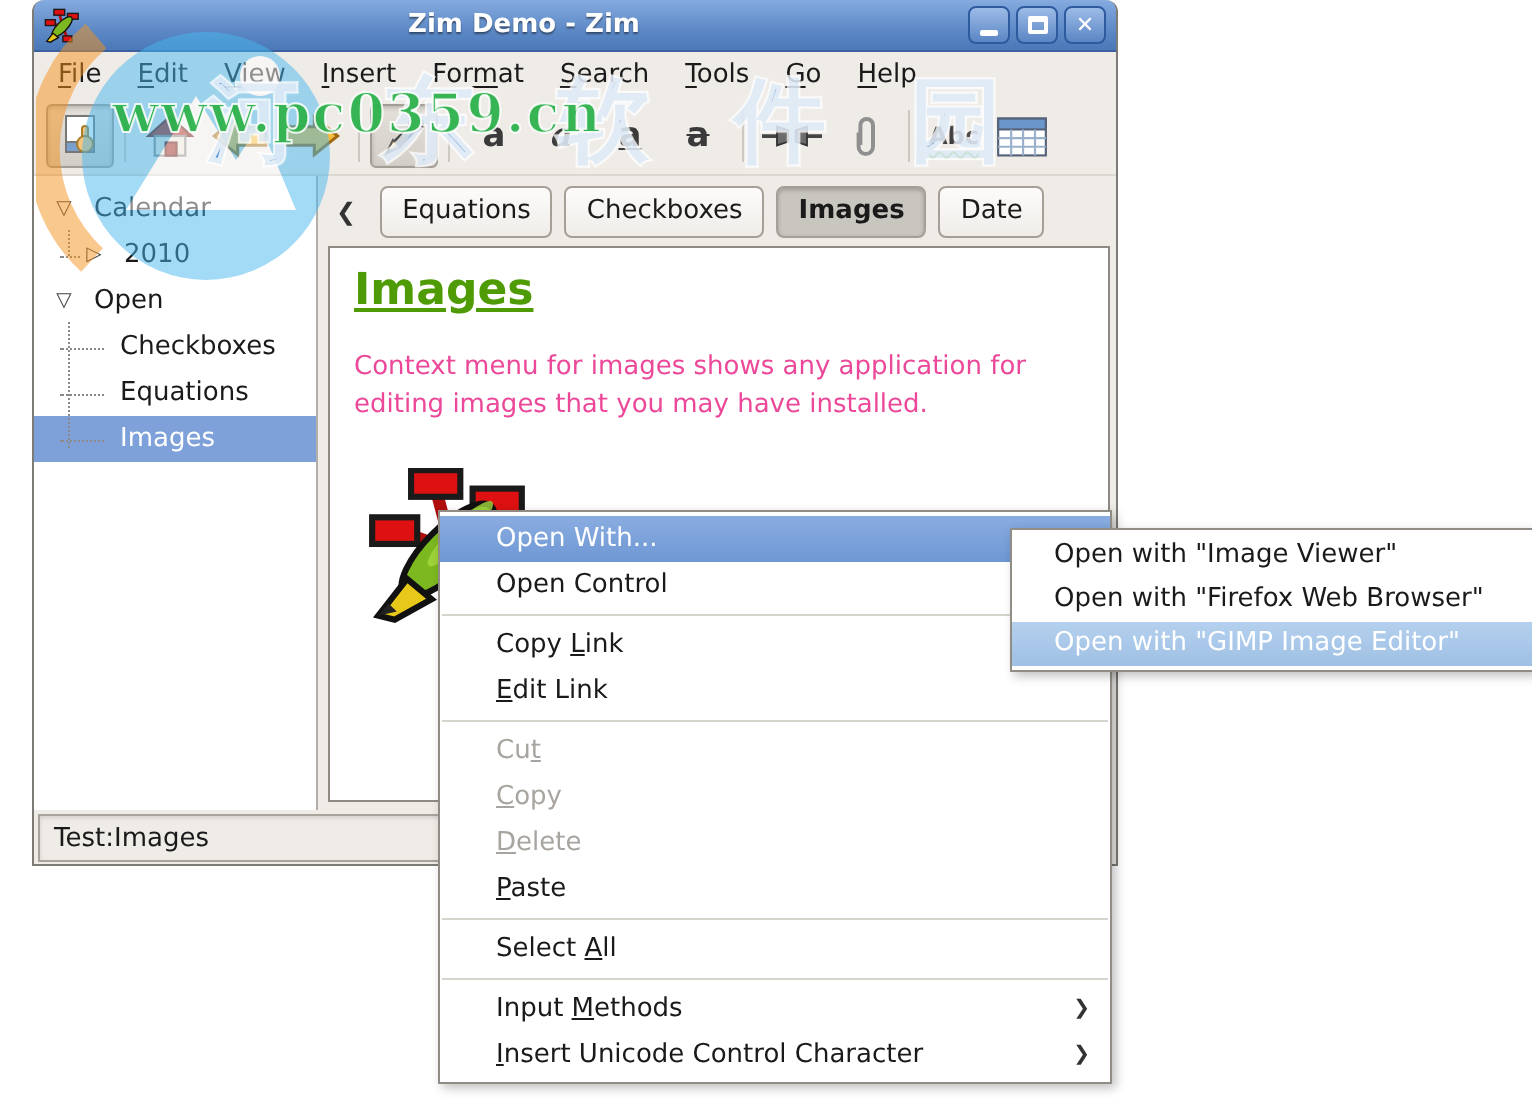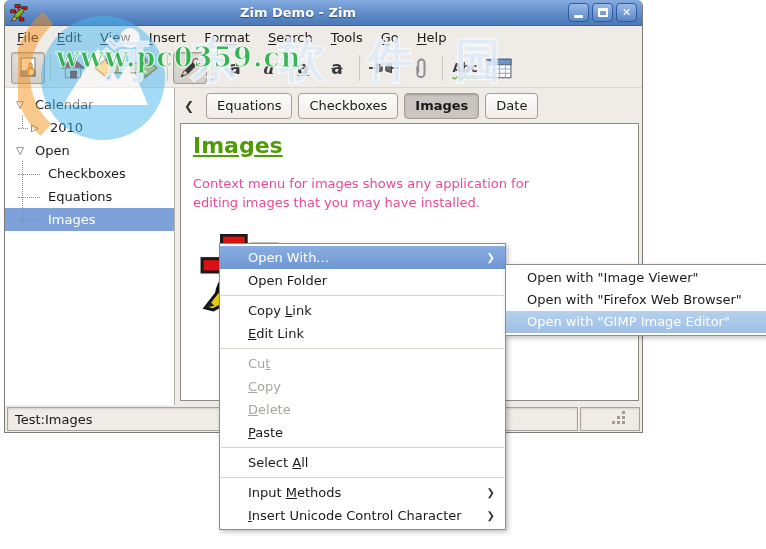--- a/index.html
+++ b/index.html
@@ -1,21 +1,21 @@
 <!DOCTYPE html>
 <html><head>
 <meta charset="utf-8">
 <style>
   * { margin:0; padding:0; box-sizing:border-box; }
   html,body { width:766px; height:549px; background:#fff; overflow:hidden;
               font-family:"DejaVu Sans","Liberation Sans",sans-serif; }
   .page { position:relative; width:766px; height:549px; }
 
   
-  .window { position:absolute; left:4px; top:0; width:639px; height:433px;
+  .window { position:absolute; left:16px; top:0; width:543px; height:433px;
             background:#efebe7; border:1px solid #7e7a75; border-top:none;
             border-radius:6px 6px 0 0; z-index:10; }
   .titlebar { position:relative; height:26px; border-radius:5px 5px 0 0;
               background:linear-gradient(#85abdf,#5d89c6 60%,#4a78b8);
               border-bottom:1px solid #3c619c;
               display:flex; align-items:center; padding:0 5px; }
   .title { flex:1; text-align:center; color:#fff; font-weight:bold; font-size:13px;
            text-shadow:0 1px 1px rgba(0,0,0,.45); }
   .app-icon { width:18px; height:18px; display:inline-block; }
   .winbtns { display:flex; gap:3px; }
@@ -78,21 +78,21 @@
   
   .statusbar { height:28px; display:flex; gap:2px; padding:2px 2px 2px 2px; }
   .statusbox { flex:1; border:1px solid #a8a49c; box-shadow:inset 0 1px 2px rgba(0,0,0,.12);
                display:flex; align-items:center; padding-left:7px; font-size:13px; color:#1a1a1a; }
   .gripbox { width:60px; border:1px solid #a8a49c; position:relative;
              box-shadow:inset 0 1px 2px rgba(0,0,0,.12); }
   .grip { position:absolute; right:14px; bottom:6px; width:3px; height:3px; background:#a09c94;
           box-shadow:0 -10px #a09c94, -5px -5px #a09c94, 0 -5px #a09c94, -10px 0 #a09c94, -5px 0 #a09c94; }
 
   
-  .ctxmenu { position:absolute; left:219px; top:243px; width:287px; z-index:30;
+  .ctxmenu { position:absolute; left:219px; top:255px; width:337px; z-index:30;
              background:#fff; border:1px solid #918d86; padding:2px 0;
              box-shadow:2px 2px 5px rgba(0,0,0,.25); font-size:13px; }
   .mi { height:23px; line-height:23px; padding:0 10px 0 28px; color:#1a1a1a;
         display:flex; align-items:center; }
   .mi .mlabel { flex:1; }
   .mi .arrow { font-size:10px; color:#333; }
   .mi.selected { background:linear-gradient(#8aade0,#6e97d4); color:#fff; }
   .mi.selected .arrow { color:#fff; }
   .mi.disabled { color:#a8a4a0; }
   .msep { border-top:1px solid #d7d3cd; margin:3px 1px; }
@@ -311,21 +311,21 @@
       </div>
     </div>
   </div>
 
   <div class="ctxmenu">
     <div class="mi selected">
       <span class="mlabel">Open With...</span>
       <span class="arrow">❯</span>
     </div>
     <div class="mi">
-      <span class="mlabel">Open Folder</span>
+      <span class="mlabel">Open Control</span>
     </div>
     <div class="msep"></div>
     <div class="mi">
       <span class="mlabel">Copy <u>L</u>ink</span>
     </div>
     <div class="mi">
       <span class="mlabel"><u>E</u>dit Link</span>
     </div>
     <div class="msep"></div>
     <div class="mi disabled">

